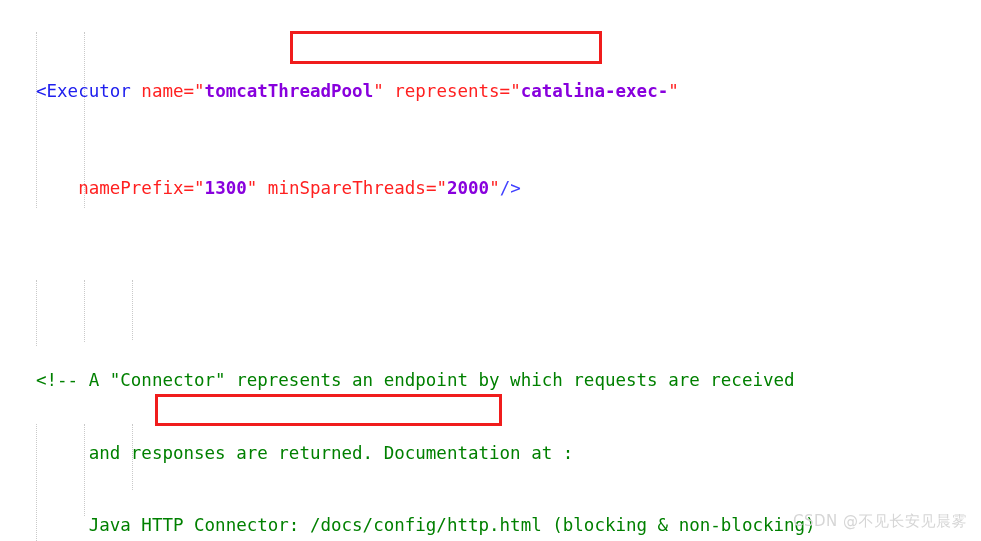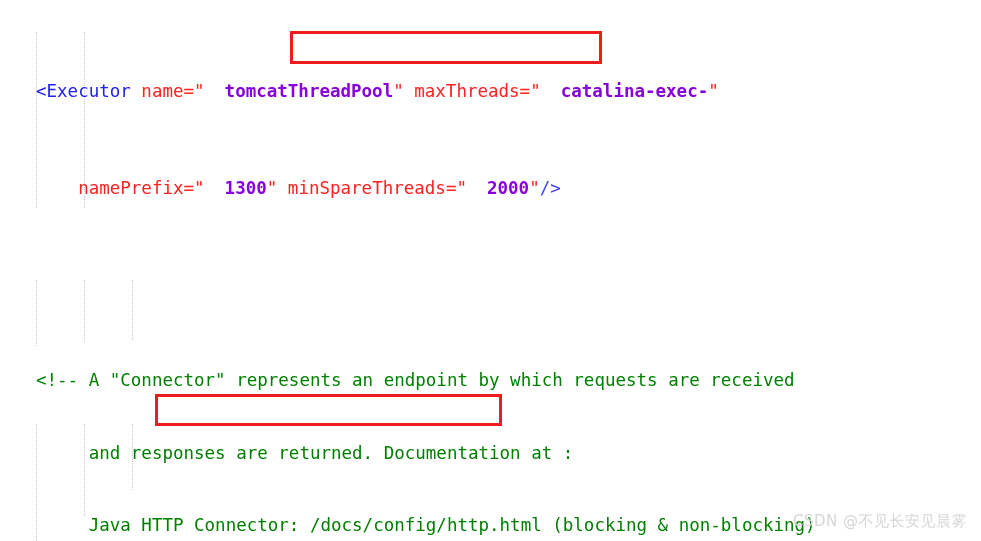--- a/index.html
+++ b/index.html
@@ -51,21 +51,21 @@
   .line {
     height: 24.1px;
     white-space: pre;
     position: relative;
   }
 
   
   .tag      { color: #2020ee; text-align: center; }
   .attr     { color: #ff2020; }
   .punct    { color: #ff2020; }
-  .val      { color: #8800dd; font-weight: bold; margin-left: 20px; }
+  .val      { color: #8800dd; font-weight: bold; }
   .comment  { color: #008000; }
   .slash    { color: #4040ff; }
 
   
   .hlbox {
     position: absolute;
     border: 3px solid #f01c1c;
     box-sizing: border-box;
     background: transparent;
     pointer-events: none;
@@ -96,21 +96,21 @@
     <div class="guide" style="left:84px; top:280px; height:62px;"></div>
     <div class="guide" style="left:132px; top:280px; height:60px;"></div>
 
     <div class="guide" style="left:36px; top:424px; height:117px;"></div>
     <div class="guide" style="left:84px; top:424px; height:92px;"></div>
     <div class="guide" style="left:132px; top:424px; height:66px;"></div>
   </div>
 
   <div class="code" style="left:36px; top:7px;">
 
-    <div class="line"><span class="tag">&lt;Executor</span><span class="attr"> name=</span><span class="punct">"</span><span class="val">tomcatThreadPool</span><span class="punct">"</span><span class="attr"> maxThreads=</span><span class="punct">"</span><span class="val">catalina-exec-</span><span class="punct">"</span></div>
+    <div class="line"><span class="tag">&lt;Executor</span><span class="attr"> name=</span><span class="punct">"</span><span class="val">tomcatThreadPool</span><span class="punct">"</span><span class="attr"> represents=</span><span class="punct">"</span><span class="val">catalina-exec-</span><span class="punct">"</span></div>
 
     <div class="line"><span>    </span><span class="attr">namePrefix=</span><span class="punct">"</span><span class="val">1300</span><span class="punct">"</span><span> </span><span class="attr">minSpareThreads=</span><span class="punct">"</span><span class="val">2000</span><span class="punct">"</span><span class="slash">/&gt;</span></div>
 
     <div class="line"> </div>
 
     <div class="line comment">&lt;!-- A "Connector" represents an endpoint by which requests are received</div>
     <div class="line comment">     and responses are returned. Documentation at :</div>
     <div class="line comment">     Java HTTP Connector: /docs/config/http.html (blocking &amp; non-blocking)</div>
     
     

